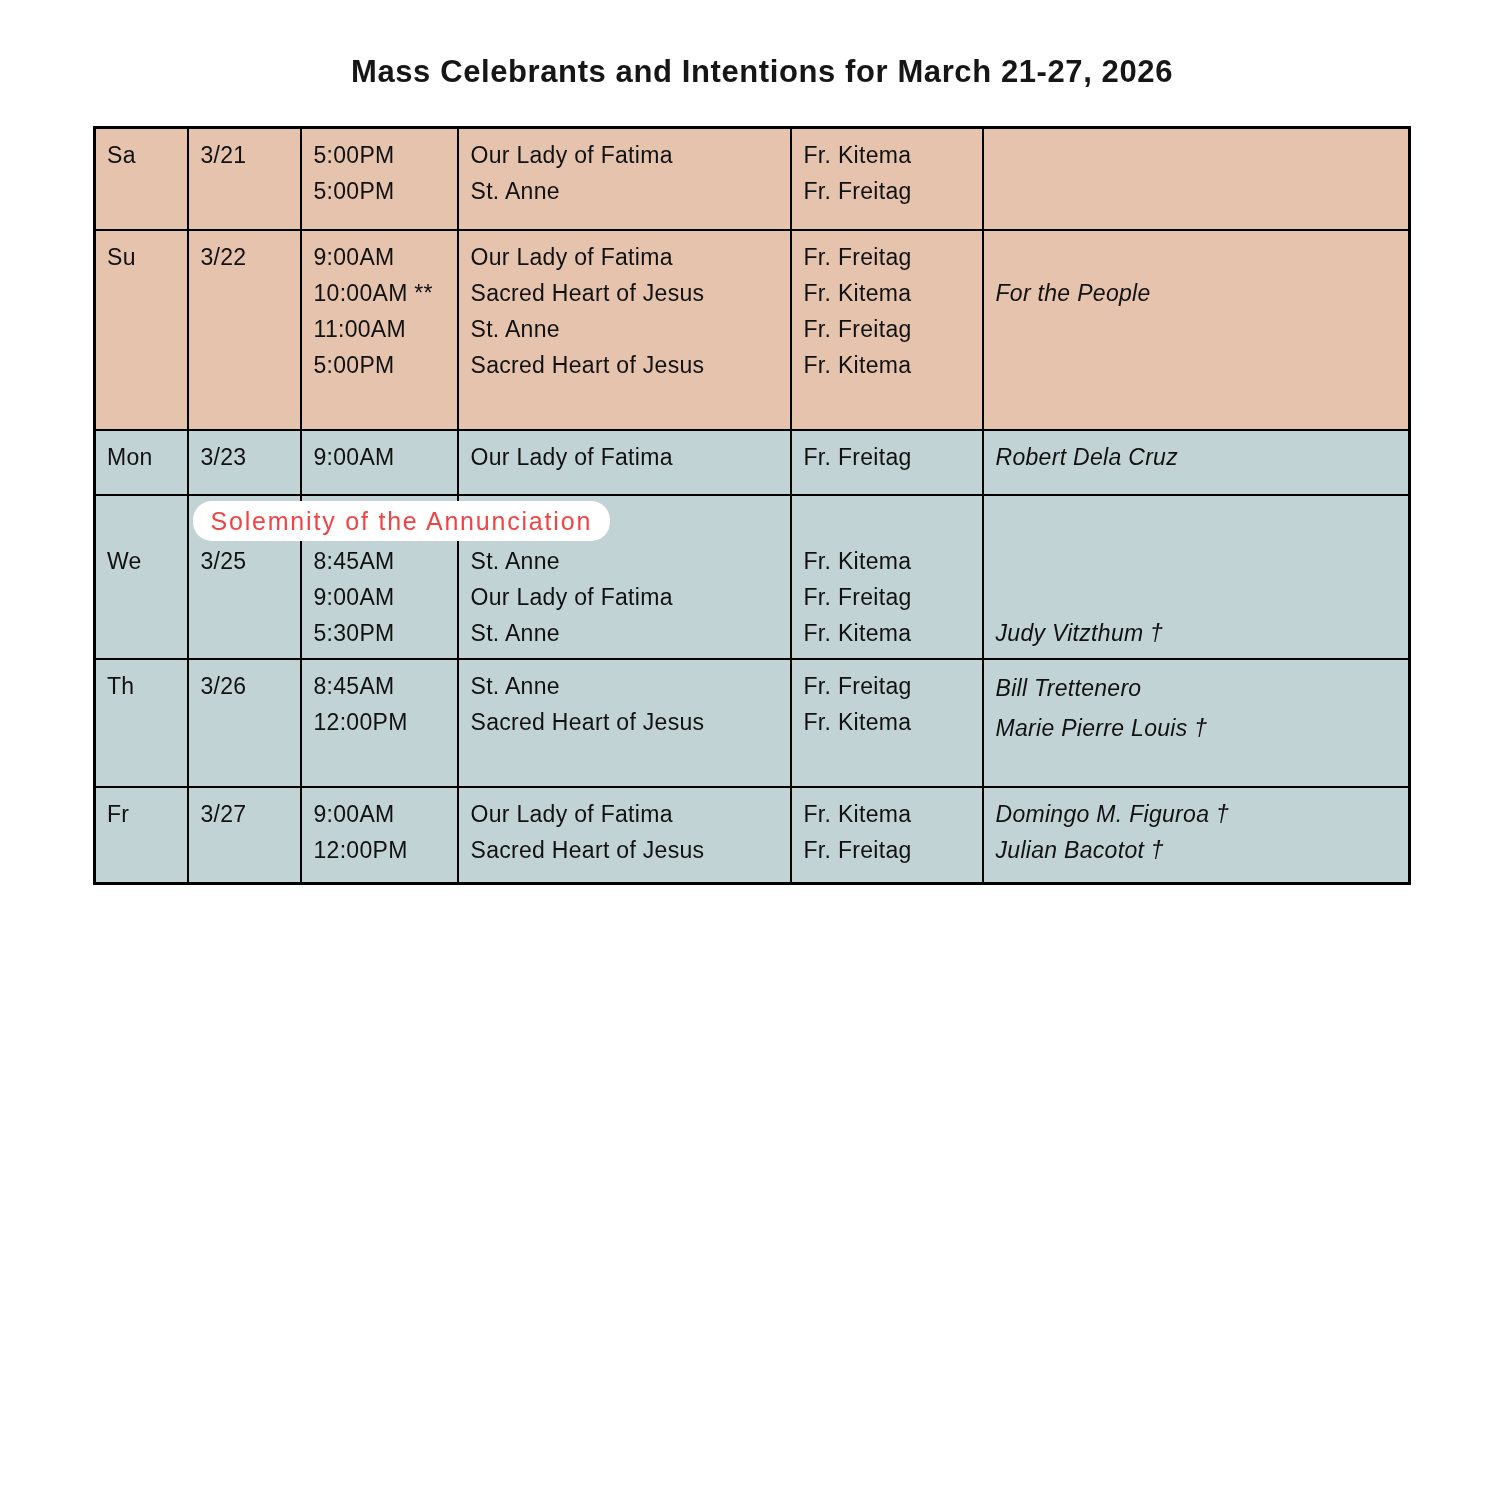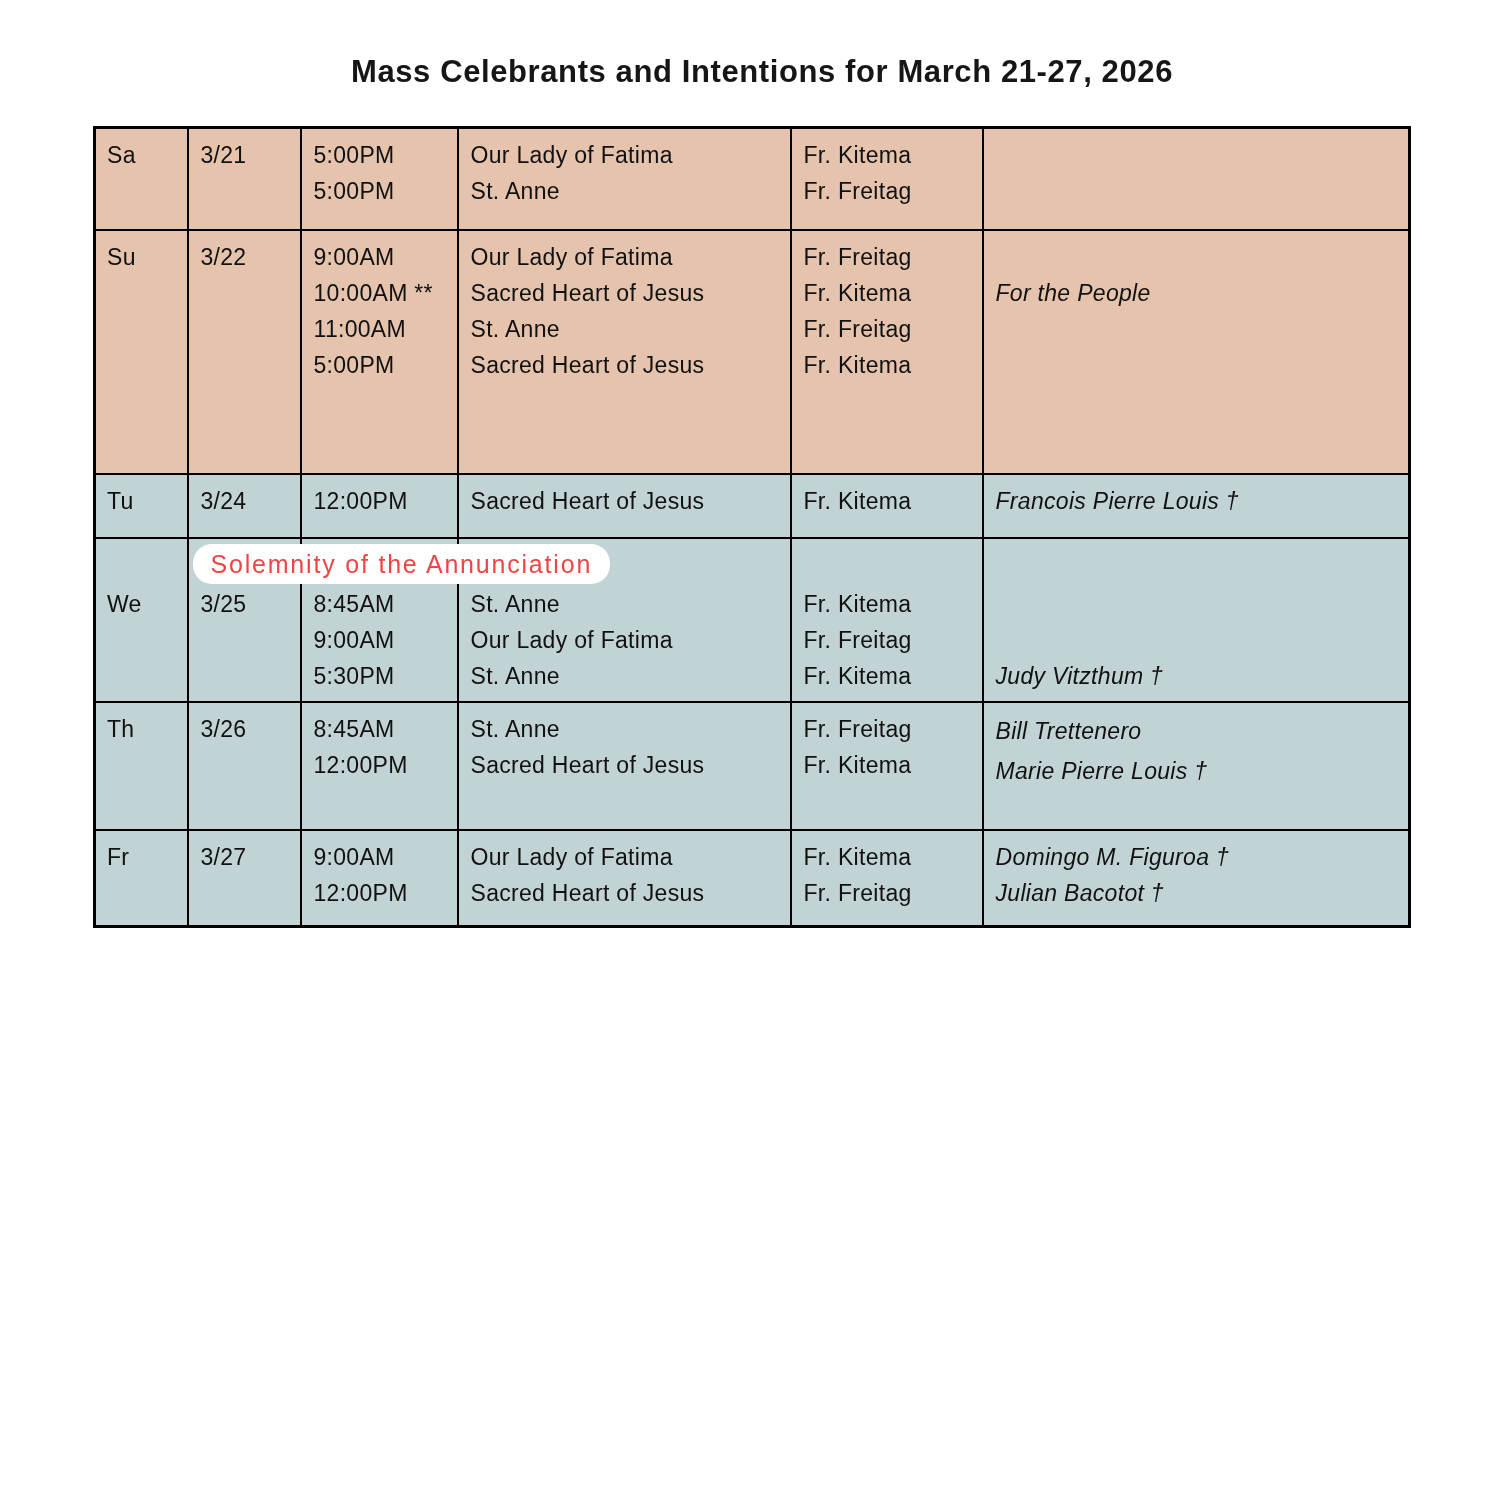--- a/index.html
+++ b/index.html
@@ -25,21 +25,21 @@
     border:2px solid var(--border,#000);
     vertical-align:top;
     padding:8px 10px 0 12px;
     font-size:23px; line-height:36px; letter-spacing:0.3px;
     overflow:visible;
   }
   tr.weekend td { background:var(--weekend,#e5c3ad); }
   tr.weekday td { background:var(--weekday,#c2d3d5); }
 
   tr.h-sa  { height:102px; }
-  tr.h-su  { height:244px; }
+  tr.h-su  { height:200px; }
   tr.h-mon { height:65px;  }
   tr.h-tu  { height:64px;  }
   tr.h-we  { height:164px; }
   tr.h-th  { height:128px; }
   tr.h-fr  { height:97px;padding-left:48px;  }
 
   td.day { padding-left:11px; }
   .line { min-height:36px; line-height:36px; }
 
   td.intent { font-style:italic; }
@@ -114,37 +114,37 @@
         <div class="line">Fr. Kitema</div>
         <div class="line">Fr. Freitag</div>
         <div class="line">Fr. Kitema</div>
       </td>
       <td class="intent">
         <div class="line"></div>
         <div class="line">For the People</div>
       </td>
     </tr>
 
-
-    <tr class="weekday h-tu">
-      <td class="day">Tu</td>
-      <td>3/24</td>
-      <td>
-        <div class="line">12:00PM</div>
-      </td>
-      <td>
-        <div class="line">Sacred Heart of Jesus</div>
-      </td>
-      <td>
-        <div class="line">Fr. Kitema</div>
-      </td>
-      <td class="intent">
-        <div class="line">Francois Pierre Louis †</div>
-      </td>
-    </tr>
+    <tr class="weekday h-mon">
+      <td class="day">Mon</td>
+      <td>3/23</td>
+      <td>
+        <div class="line">9:00AM</div>
+      </td>
+      <td>
+        <div class="line">Our Lady of Fatima</div>
+      </td>
+      <td>
+        <div class="line">Fr. Freitag</div>
+      </td>
+      <td class="intent">
+        <div class="line">Robert Dela Cruz</div>
+      </td>
+    </tr>
+
 
     <tr class="weekday h-we we-row">
       <td class="day">We</td>
       <td class="rel">
         <div class="feast-pill">Solemnity of the Annunciation</div>
         <div class="line">3/25</div>
       </td>
       <td>
         <div class="line">8:45AM</div>
         <div class="line">9:00AM</div>

